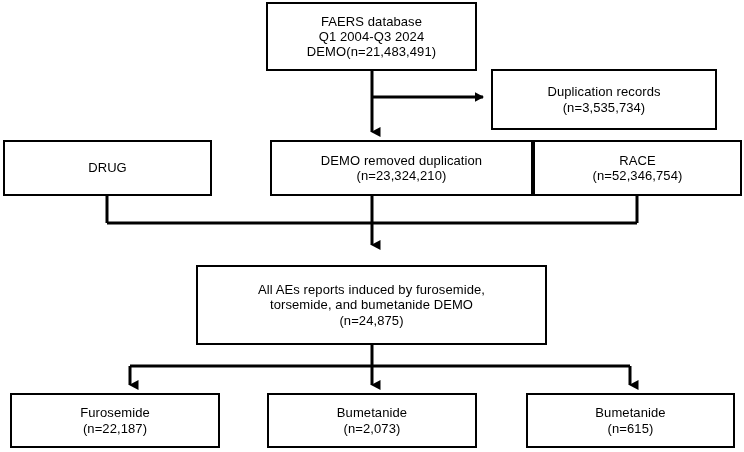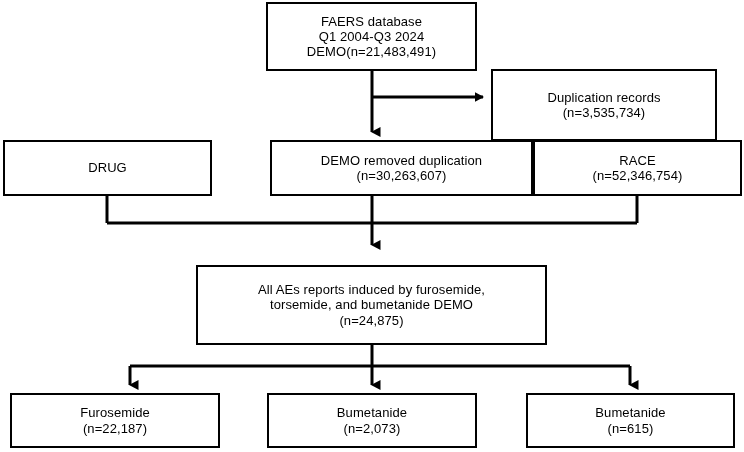--- a/index.html
+++ b/index.html
@@ -38,21 +38,21 @@
     letter-spacing: 0.1px;
     z-index: 2;
   }
   .node .line {
     display: block;
     white-space: nowrap;
   }
 
   
   #node-faers        { left: 266px; top: 2px;   width: 211px; height: 69px; }
-  #node-duplication  { left: 491px; top: 69px;  width: 226px; height: 72px; }
+  #node-duplication  { left: 491px; top: 69px;  width: 226px; height: 61px; }
   #node-drug         { left: 3px;   top: 140px; width: 209px; height: 56px; }
   #node-demo-dedup   { left: 241px; top: 140px; width: 263px; height: 56px; margin-left: 29px; }
   #node-race         { left: 533px; top: 140px; width: 209px; height: 56px; }
   #node-all-aes      { left: 196px; top: 265px; width: 351px; height: 80px; }
   #node-furosemide   { left: 10px;  top: 393px; width: 210px; height: 55px; }
   #node-torsemide    { left: 267px; top: 393px; width: 210px; height: 55px; }
   #node-bumetanide   { left: 526px; top: 393px; width: 209px; height: 55px; }
 </style>
 </head>
 <body>
@@ -100,21 +100,21 @@
     <span class="line">Duplication records</span>
     <span class="line">(n=3,535,734)</span>
   </div>
 
   <div class="node" id="node-drug">
     <span class="line">DRUG</span>
   </div>
 
   <div class="node" id="node-demo-dedup">
     <span class="line">DEMO removed duplication</span>
-    <span class="line">(n=30,263,607)</span>
+    <span class="line">(n=23,324,210)</span>
   </div>
 
   <div class="node" id="node-race">
     <span class="line">RACE</span>
     <span class="line">(n=52,346,754)</span>
   </div>
 
   <div class="node" id="node-all-aes">
     <span class="line">All AEs reports induced by furosemide,</span>
     <span class="line">torsemide, and bumetanide DEMO</span>

